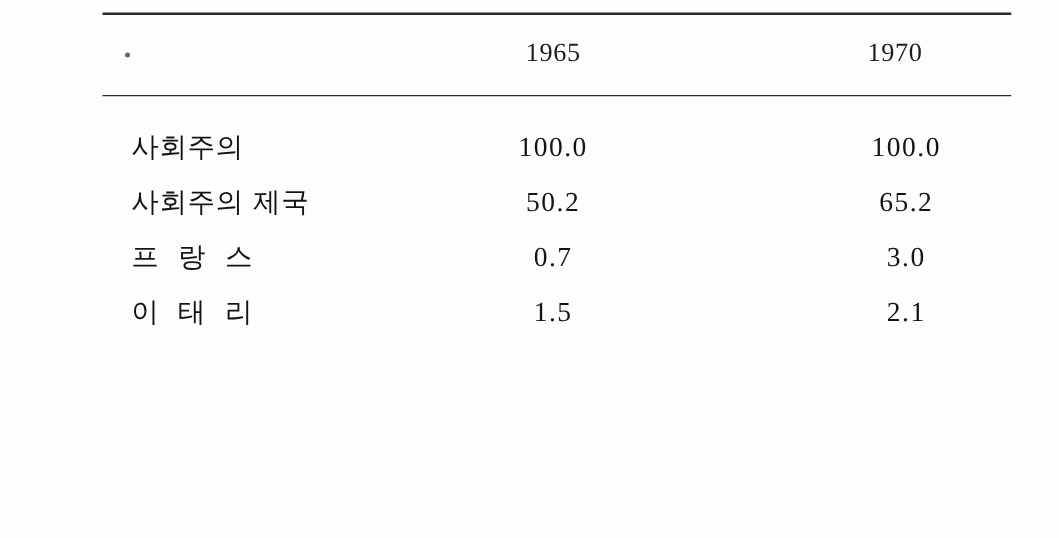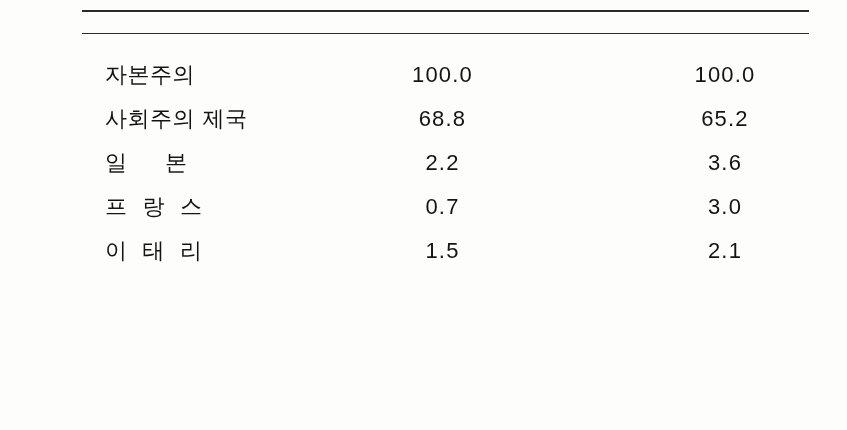--- a/index.html
+++ b/index.html
@@ -76,21 +76,21 @@
   tbody td.row-label {
     padding-left: 105px;
     text-align: left;
     letter-spacing: 0.5px;
     font-family: "DejaVu Serif", serif;
     font-size: 22px;
     white-space: pre;
   }
   tbody td.value {
     text-align: center;
-    font-family: Liberation Sans, sans-serif;
+    font-family: Liberation Serif, serif;
     font-size: 22px;
     letter-spacing: 1.2px;
   }
   tbody td.value.v2 {
     text-align: center;
     padding-left: 18px;
   }
   tbody tr.first-data td {
     padding-top: 16px;
   }
@@ -104,41 +104,43 @@
       <col class="c-label">
       <col class="c-v1">
       <col class="c-v2">
     </colgroup>
     <thead>
       <tr class="rule-top">
         <td colspan="3">
           <div class="rule"></div>
         </td>
       </tr>
+      <tr>
+        <th class="label-head">
+          <span class="dot-mark"></span>
+        </th>
+        <th>1965</th>
+        <th>1970</th>
+      </tr>
       <tr class="rule-top">
         <td colspan="3">
           <div class="rule thin"></div>
         </td>
       </tr>
     </thead>
     <tbody>
       <tr class="first-data">
-        <td class="row-label">자본주의</td>
+        <td class="row-label">사회주의</td>
         <td class="value v1">100.0</td>
         <td class="value v2">100.0</td>
       </tr>
       <tr>
         <td class="row-label">사회주의 제국</td>
-        <td class="value v1">68.8</td>
+        <td class="value v1">50.2</td>
         <td class="value v2">65.2</td>
-      </tr>
-      <tr>
-        <td class="row-label">일     본</td>
-        <td class="value v1">2.2</td>
-        <td class="value v2">3.6</td>
       </tr>
       <tr>
         <td class="row-label">프  랑  스</td>
         <td class="value v1">0.7</td>
         <td class="value v2">3.0</td>
       </tr>
       <tr>
         <td class="row-label">이  태  리</td>
         <td class="value v1">1.5</td>
         <td class="value v2">2.1</td>

